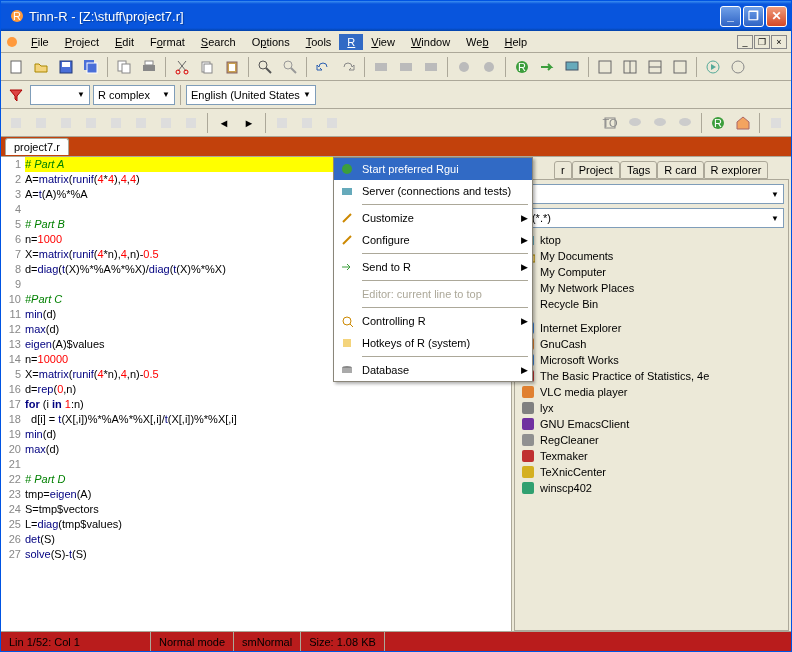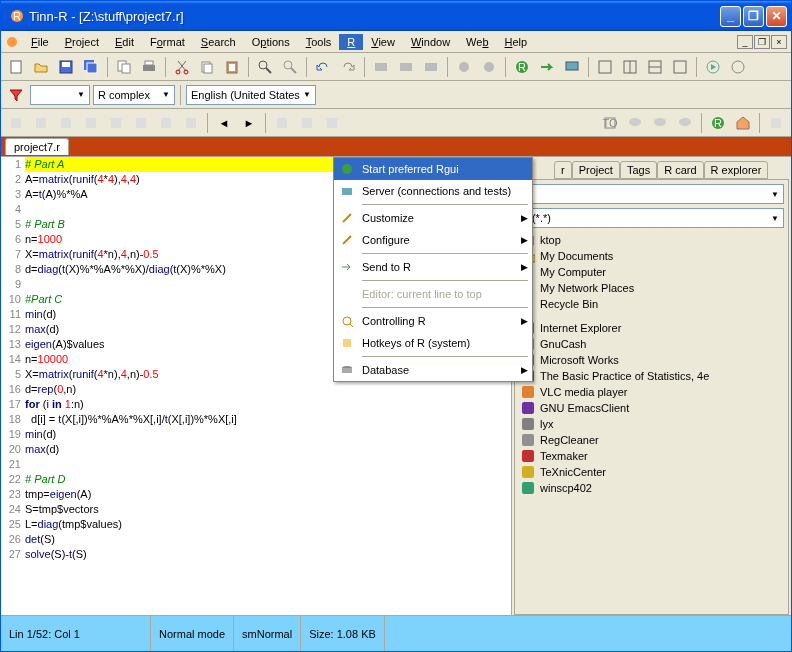--- a/index.html
+++ b/index.html
@@ -46,21 +46,21 @@
 .treelist { font-size: 11px; }
 .treeitem { display: flex; align-items: center; height: 16px; gap: 5px; padding-left: 2px; }
 .treeicon { width: 14px; height: 14px; display: inline-flex; align-items: center; justify-content: center; }
 .dropdown { position: absolute; top: 0; left: 332px; width: 200px; background: #fff; border: 1px solid #8a867a; box-shadow: 2px 2px 3px rgba(0,0,0,.3); z-index: 100; }
 .dditem { display: flex; align-items: center; height: 22px; padding: 0 4px; gap: 6px; }
 .dditem.highlight { background: #316ac5; color: #fff; }
 .dditem.disabled { color: #aca899; }
 .ddarrow { margin-left: auto; font-size: 9px; }
 .ddicon { width: 18px; display: flex; justify-content: center; }
 .ddsep { height: 1px; background: #aca899; margin: 2px 4px 2px 28px; }
-.statusbar { height: 36px; background: #7dd3fc; border-top: 1px solid #aca899; display: flex; align-items: flex-start; font-size: 11px; }
+.statusbar { height: 20px; background: #b91c1c; border-top: 1px solid #aca899; display: flex; align-items: flex-start; font-size: 11px; }
 .statusbar .cell { padding: 0 8px; border-right: 1px solid #aca899; height: 100%; display: flex; align-items: center; }
 svg { display: block; }
 </style>
 </head>
 <body>
 
 <div class="window">
   <div class="titlebar">
     <span class="icon">
         <svg width="16" height="16">
@@ -598,32 +598,32 @@
               <span class="treeicon">
                 <svg width="14" height="14">
                   <rect x="1" y="1" width="12" height="12" rx="2" fill="#e08030"></rect>
                 </svg>
               </span>
               <span>VLC media player</span>
             </div>
             <div class="treeitem">
               <span class="treeicon">
                 <svg width="14" height="14">
+                  <rect x="1" y="1" width="12" height="12" rx="2" fill="#808080"></rect>
+                </svg>
+              </span>
+              <span>lyx</span>
+            </div>
+            <div class="treeitem">
+              <span class="treeicon">
+                <svg width="14" height="14">
                   <rect x="1" y="1" width="12" height="12" rx="2" fill="#7030a0"></rect>
                 </svg>
               </span>
               <span>GNU EmacsClient</span>
-            </div>
-            <div class="treeitem">
-              <span class="treeicon">
-                <svg width="14" height="14">
-                  <rect x="1" y="1" width="12" height="12" rx="2" fill="#808080"></rect>
-                </svg>
-              </span>
-              <span>lyx</span>
             </div>
             <div class="treeitem">
               <span class="treeicon">
                 <svg width="14" height="14">
                   <rect x="1" y="1" width="12" height="12" rx="2" fill="#909090"></rect>
                 </svg>
               </span>
               <span>RegCleaner</span>
             </div>
             <div class="treeitem">

